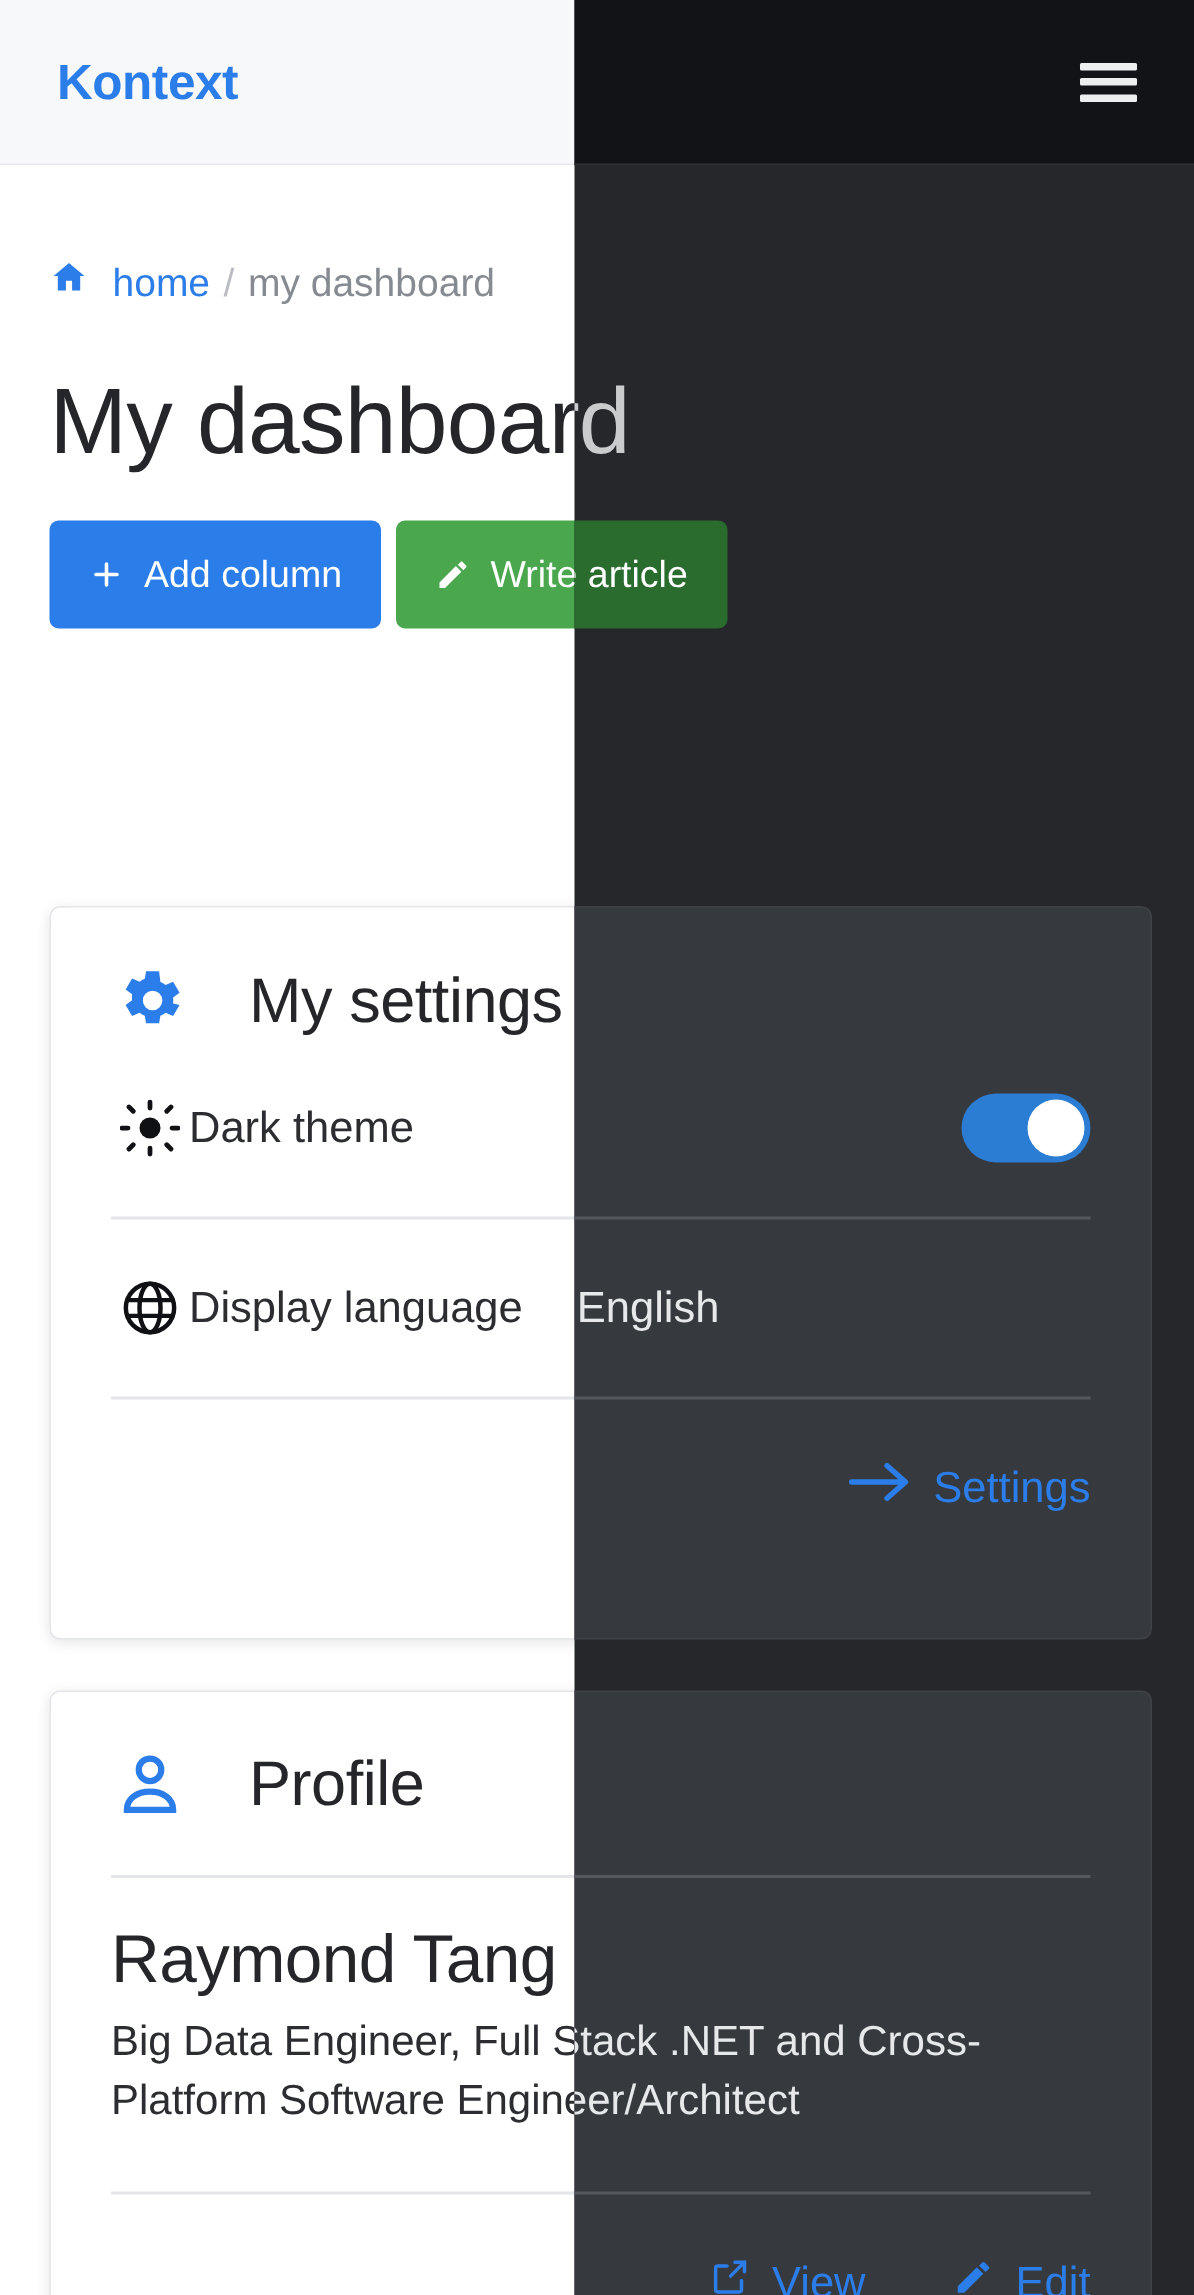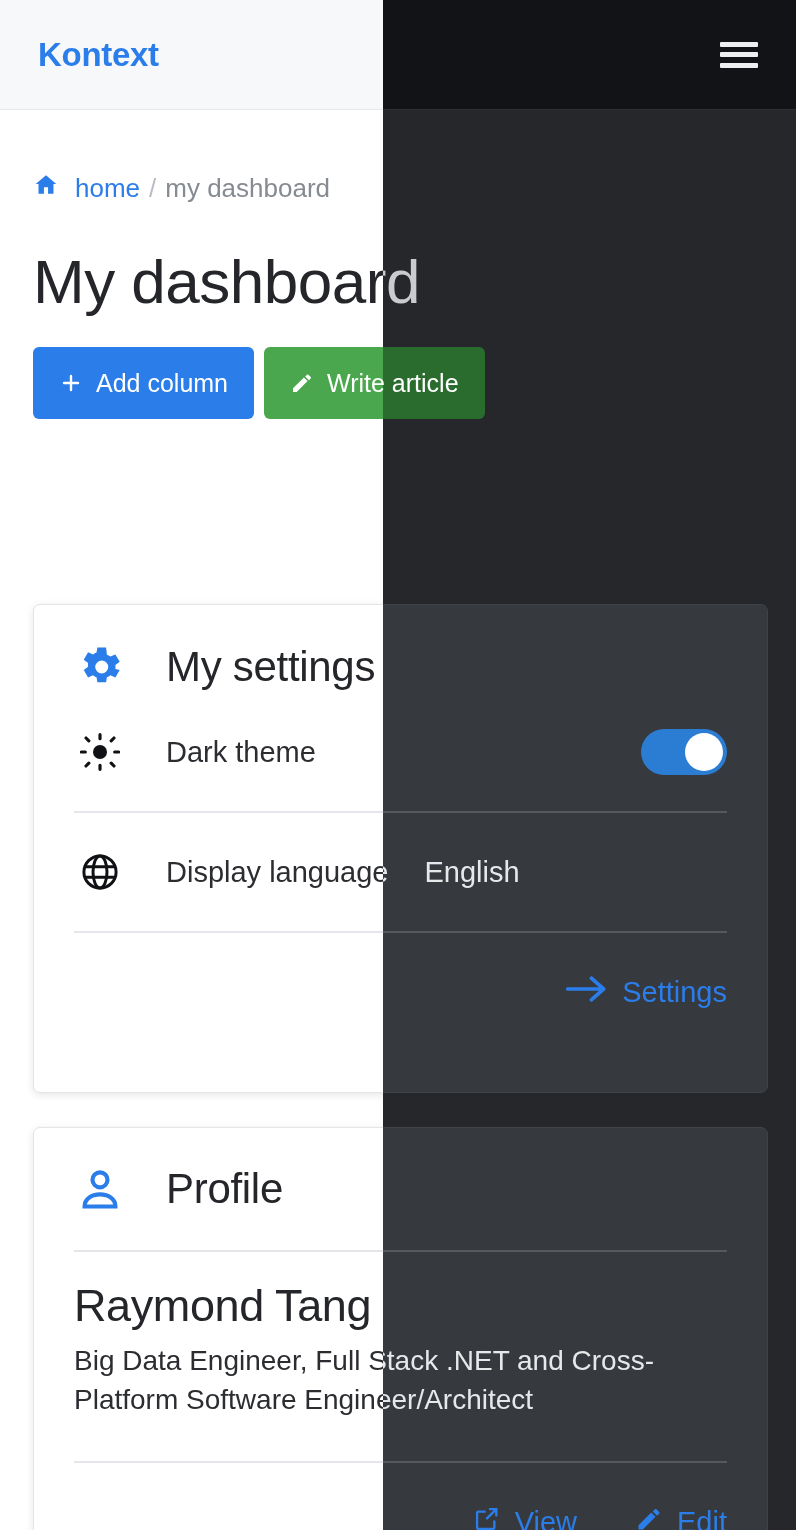--- a/index.html
+++ b/index.html
@@ -59,21 +59,21 @@
 
   .card-head{display:flex;align-items:center;gap:40px;padding:36px 0 0 40px;}
   .card-head .ico{width:52px;display:flex;justify-content:center;}
   .card-title{font-size:42px;font-weight:400;letter-spacing:-0.3px;}
 
   .row{
     display:flex;align-items:center;
     margin:0 40px;height:118px;box-sizing:border-box;
   }
   .row .ico{width:52px;display:flex;justify-content:center;align-items:center;}
-  .row .label{font-size:29px;margin-left:40px;}
+  .row .label{font-size:29px;}
   .row .value{font-size:29px;margin-left:36px;}
   .divider{height:2px;margin:0 40px;}
 
   .toggle{
     margin-left:auto;width:86px;height:46px;border-radius:23px;
     background:#2b7de9;position:relative;cursor:pointer;flex:none;
   }
   .toggle .knob{
     position:absolute;top:4px;right:4px;width:38px;height:38px;
     border-radius:50%;background:#fff;

